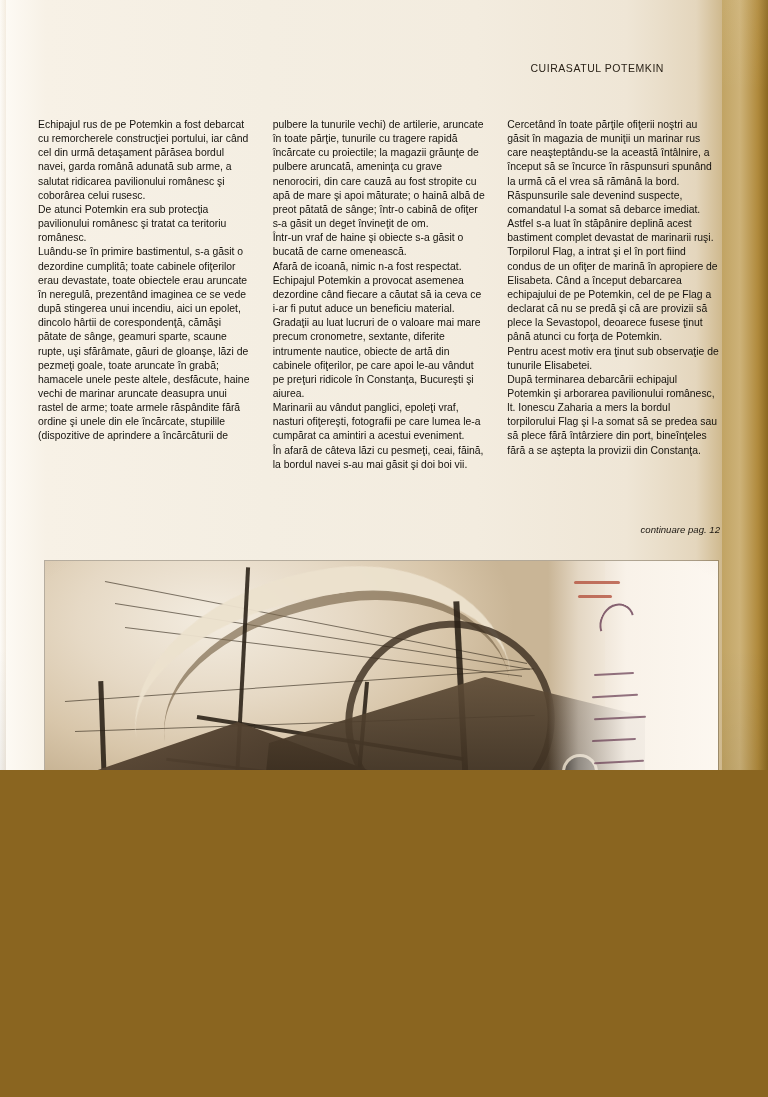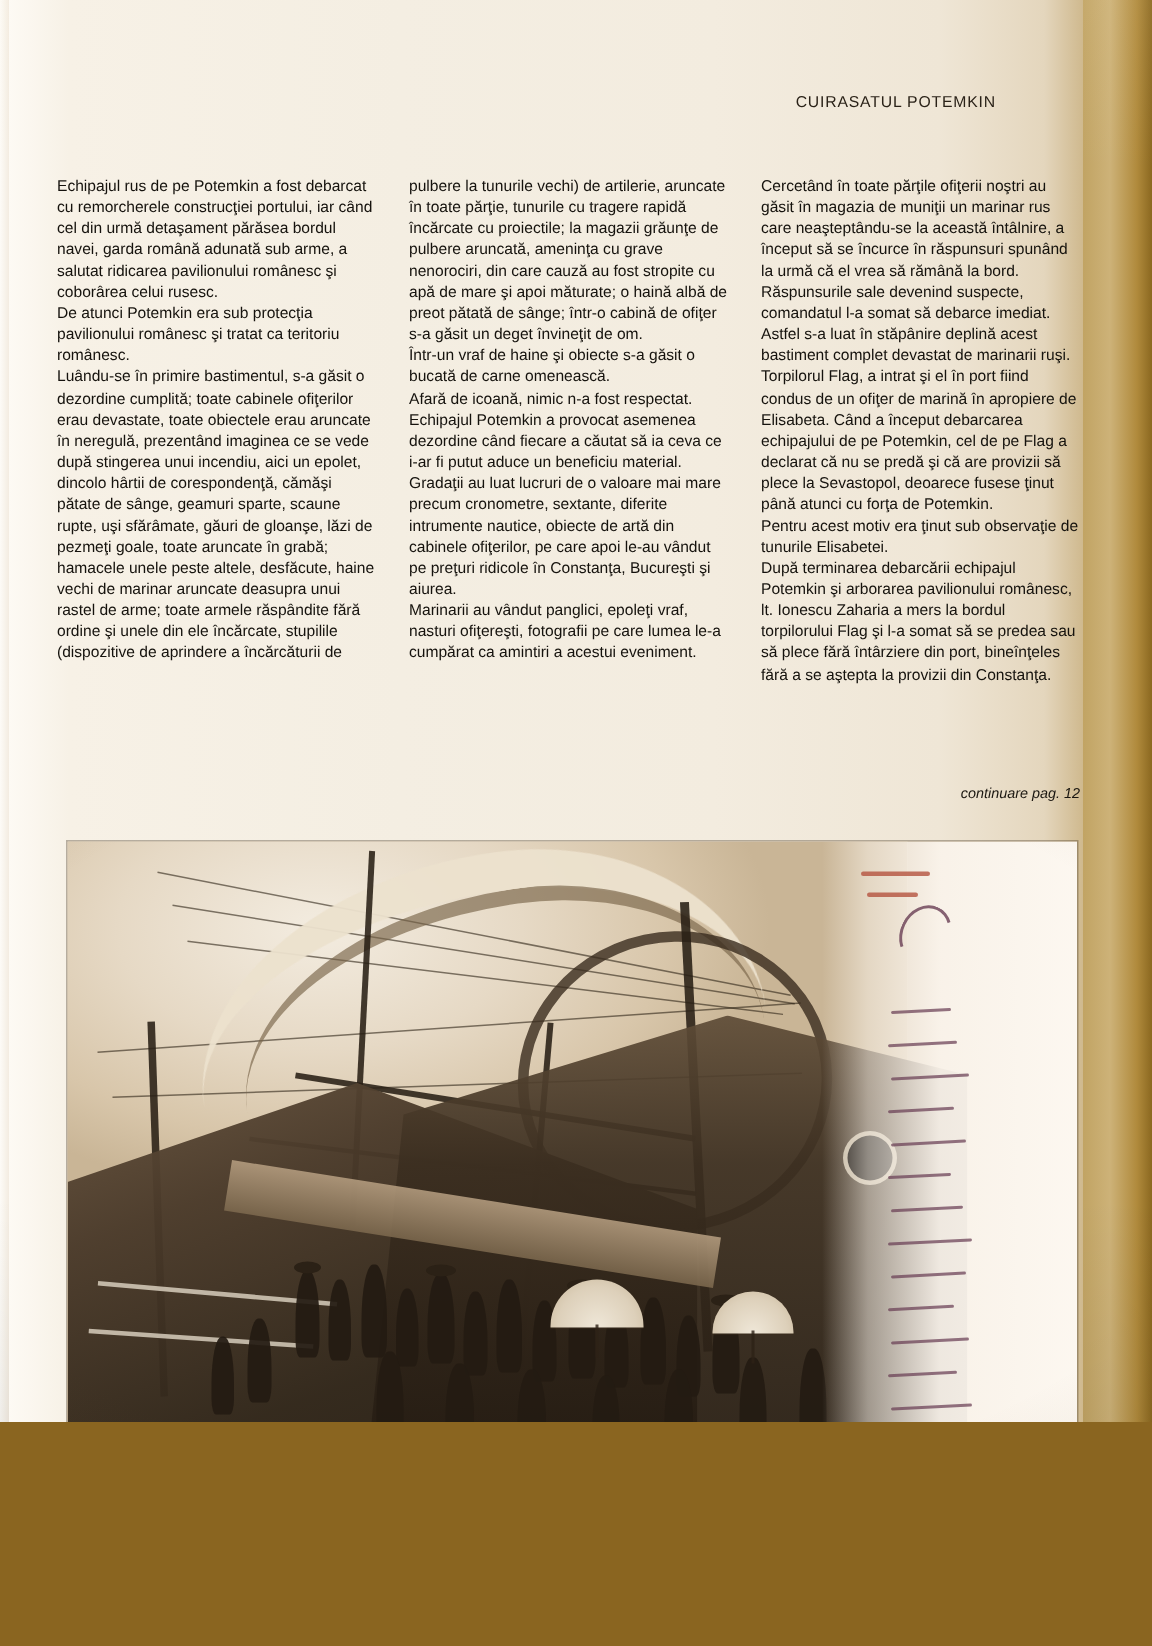--- a/index.html
+++ b/index.html
@@ -12,21 +12,21 @@
 
   body {
     font-family: "Liberation Sans", sans-serif;
     background: #8a6520;
   }
 
   
   .page-root {
     position: relative;
     width: 768px;
-    height: 948px;
+    height: 770px;
     background: linear-gradient(
         to right,
         #fdfbf7 0px,
         #f3ece1 6px,
         #d9c49b 14px,
         #b18f48 26px,
         #9a7429 44px,
         #8e6a22 90px,
         #8c681f 300px,
         #906c22 560px,
@@ -347,20 +347,21 @@
         <p>Luându-se în primire bastimentul, s-a găsit o dezordine cumplită; toate cabinele ofiţerilor erau devastate, toate obiectele erau aruncate în neregulă, prezentând imaginea ce se vede după stingerea unui incendiu, aici un epolet, dincolo hârtii de corespondenţă, cămăşi pătate de sânge, geamuri sparte, scaune rupte, uşi sfărâmate, găuri de gloanşe, lăzi de pezmeţi goale, toate aruncate în grabă; hamacele unele peste altele, desfăcute, haine vechi de marinar aruncate deasupra unui rastel de arme; toate armele răspândite fără ordine şi unele din ele încărcate, stupilile (dispozitive de aprindere a încărcăturii de</p>
       </div>
 
       <div class="col">
         <p>pulbere la tunurile vechi) de artilerie, aruncate în toate părţie, tunurile cu tragere rapidă încărcate cu proiectile; la magazii grăunţe de pulbere aruncată, ameninţa cu grave nenorociri, din care cauză au fost stropite cu apă de mare şi apoi măturate; o haină albă de preot pătată de sânge; într-o cabină de ofiţer s-a găsit un deget învineţit de om.</p>
         <p>Într-un vraf de haine şi obiecte s-a găsit o bucată de carne omenească.</p>
         <p>Afară de icoană, nimic n-a fost respectat.</p>
         <p>Echipajul Potemkin a provocat asemenea dezordine când fiecare a căutat să ia ceva ce i-ar fi putut aduce un beneficiu material.</p>
         <p>Gradaţii au luat lucruri de o valoare mai mare precum cronometre, sextante, diferite intrumente nautice, obiecte de artă din cabinele ofiţerilor, pe care apoi le-au vândut pe preţuri ridicole în Constanţa, Bucureşti şi aiurea.</p>
         <p>Marinarii au vândut panglici, epoleţi vraf, nasturi ofiţereşti, fotografii pe care lumea le-a cumpărat ca amintiri a acestui eveniment.</p>
+        <p>În afară de câteva lăzi cu pesmeţi, ceai, făină, la bordul navei s-au mai găsit şi doi boi vii.</p>
       </div>
 
       <div class="col">
         <p>Cercetând în toate părţile ofiţerii noştri au găsit în magazia de muniţii un marinar rus care neaşteptându-se la această întâlnire, a început să se încurce în răspunsuri spunând la urmă că el vrea să rămână la bord.</p>
         <p>Răspunsurile sale devenind suspecte, comandatul l-a somat să debarce imediat.</p>
         <p>Astfel s-a luat în stăpânire deplină acest bastiment complet devastat de marinarii ruşi.</p>
         <p>Torpilorul Flag, a intrat şi el în port fiind condus de un ofiţer de marină în apropiere de Elisabeta. Când a început debarcarea echipajului de pe Potemkin, cel de pe Flag a declarat că nu se predă şi că are provizii să plece la Sevastopol, deoarece fusese ţinut până atunci cu forţa de Potemkin.</p>
         <p>Pentru acest motiv era ţinut sub observaţie de tunurile Elisabetei.</p>
         <p>După terminarea debarcării echipajul Potemkin şi arborarea pavilionului românesc, lt. Ionescu Zaharia a mers la bordul torpilorului Flag şi l-a somat să se predea sau să plece fără întârziere din port, bineînţeles fără a se aştepta la provizii din Constanţa.</p>
       </div>

